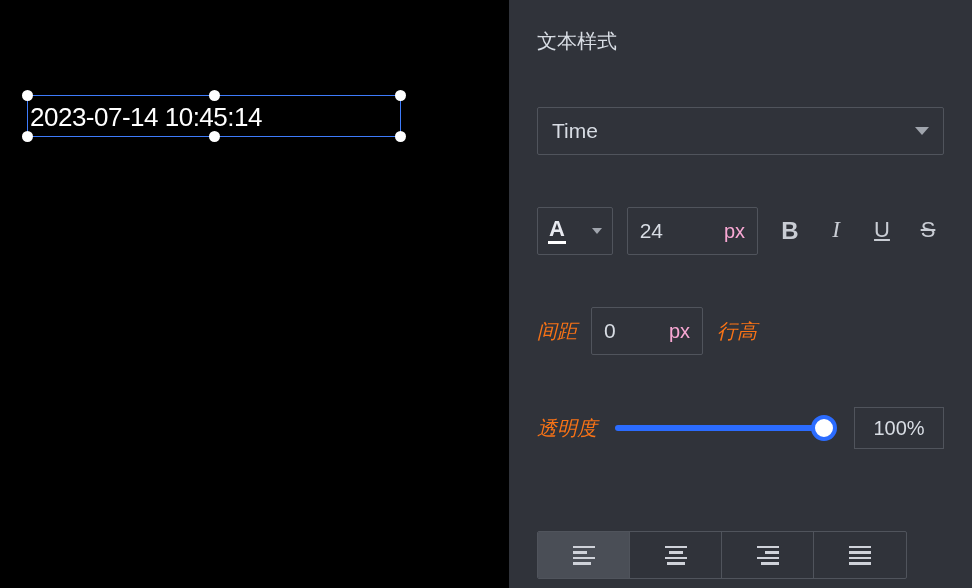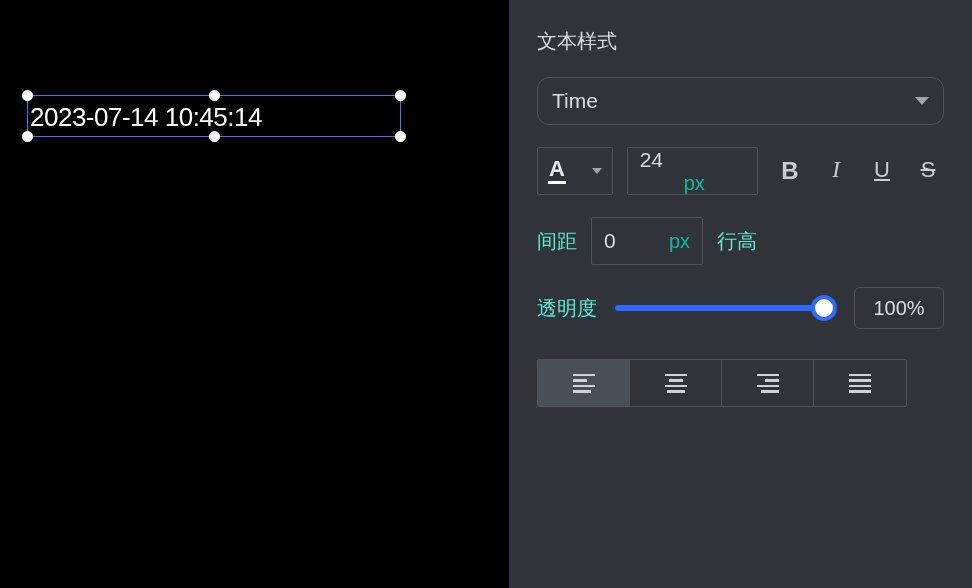--- a/index.html
+++ b/index.html
@@ -12,55 +12,55 @@
   .sel-text { color: #fff; font-size: 26px; line-height: 42px; padding: 0 2px; white-space: nowrap; letter-spacing: -0.5px; }
   .handle { position: absolute; width: 11px; height: 11px; background: #fff; border-radius: 50%; }
   .h-tl { left: -6px; top: -6px; }
   .h-tm { left: 50%; margin-left: -5.5px; top: -6px; }
   .h-tr { right: -6px; top: -6px; }
   .h-bl { left: -6px; bottom: -6px; }
   .h-bm { left: 50%; margin-left: -5.5px; bottom: -6px; }
   .h-br { right: -6px; bottom: -6px; }
 
   
-  .panel { width: 463px; height: 588px; background: #30333a; color: #c9cdd4; padding: 28px 28px 0 28px; display: flex; flex-direction: column; }
+  .panel { width: 463px; height: 588px; background: #30333a; color: #c9cdd4; padding: 28px 28px 0 28px; display: flex; flex-direction: column; gap: 30px; }
   .sec-title { font-size: 20px; font-weight: 400; color: #d8dde4; margin-bottom: 22px; }
 
   .row { display: flex; align-items: center; margin-bottom: 22px; }
-  .label { font-size: 20px; color: #5eead4; }
+  .label { font-size: 20px; color: #f97316; font-style: italic; }
 
   
-  .select { position: relative; width: 100%; height: 48px; border: 1px solid #50545c; border-radius: 12px; display: flex; align-items: center; padding: 0 14px; cursor: pointer; }
+  .select { position: relative; width: 100%; height: 48px; border: 1px solid #50545c; border-radius: 2px; display: flex; align-items: center; padding: 0 14px; cursor: pointer; }
   .select-text { font-size: 21px; color: #d8dde4; flex: 1; }
   .caret-down { width: 0; height: 0; border-left: 7px solid transparent; border-right: 7px solid transparent; border-top: 8px solid #a0a5ad; }
   .caret-down.sm { border-left-width: 5px; border-right-width: 5px; border-top-width: 6px; }
 
   
   .box { height: 48px; border: 1px solid #50545c; border-radius: 2px; display: flex; align-items: center; justify-content: center; }
   .colorbox { width: 78px; padding: 0 10px; justify-content: space-between; cursor: pointer; }
   .swatch-A { font-size: 22px; font-weight: 600; color: #e8eaf0; border-bottom: 3px solid #fff; padding: 0 1px 1px 1px; line-height: 22px; }
-  .sizebox { width: 136px; padding: 0 12px; margin-left: 14px; flex-direction: column; }
+  .sizebox { width: 136px; padding: 0 12px; margin-left: 14px; }
   .size-input, .spc-input, .lh-input, .op-input { background: transparent; border: none; outline: none; color: #d8dde4; font-size: 21px; width: 100%; }
-  .unit { font-size: 20px; color: #14b8a6; margin-left: 4px; }
+  .unit { font-size: 20px; color: #f9a8d4; margin-left: 4px; }
 
   .fmt-btn { width: 32px; font-size: 22px; color: #c9cdd4; cursor: pointer; text-align: center; }
   .fmt-B { font-weight: 700; font-size: 24px; }
   .fmt-I { font-style: italic; font-family: Georgia, serif; font-size: 23px; }
   .fmt-U { text-decoration: underline; font-size: 22px; }
   .fmt-S { text-decoration: line-through; font-size: 22px; }
   .fmt-group { display: flex; gap: 14px; margin-left: 16px; }
 
   .spcbox { width: 112px; margin: 0 14px; padding: 0 12px; }
   .lhbox  { width: 112px; margin-left: 14px; padding: 0 12px; }
 
   
   .slider-wrap { flex: 1; position: relative; height: 40px; display: flex; align-items: center; margin: 0 18px 0 18px; }
   .track { position: absolute; left: 0; right: 0; height: 6px; background: #2b6cff; border-radius: 3px; }
   .thumb { position: absolute; right: -1px; width: 26px; height: 26px; background: #fff; border-radius: 50%; border: 4px solid #2b6cff; }
-  .opbox { width: 90px; height: 42px; border: 1px solid #50545c; border-radius: 6px; display: flex; align-items: center; justify-content: center; }
+  .opbox { width: 90px; height: 42px; border: 1px solid #50545c; border-radius: 0; display: flex; align-items: center; justify-content: center; }
   .op-input { text-align: center; font-size: 20px; }
 
   
   .align-group { display: flex; border: 1px solid #50545c; border-radius: 2px; overflow: hidden; }
   .align-btn { width: 92px; height: 46px; display: flex; align-items: center; justify-content: center; border-right: 1px solid #50545c; cursor: pointer; }
   .align-btn:last-child { border-right: none; }
   .align-btn.active { background: #4a4e56; }
   .align-icon { display: flex; flex-direction: column; gap: 3px; }
   .al-line { height: 2.5px; background: #cfd2d9; }
   .al-l1 { width: 22px; } .al-l2 { width: 14px; } .al-l3 { width: 18px; }

